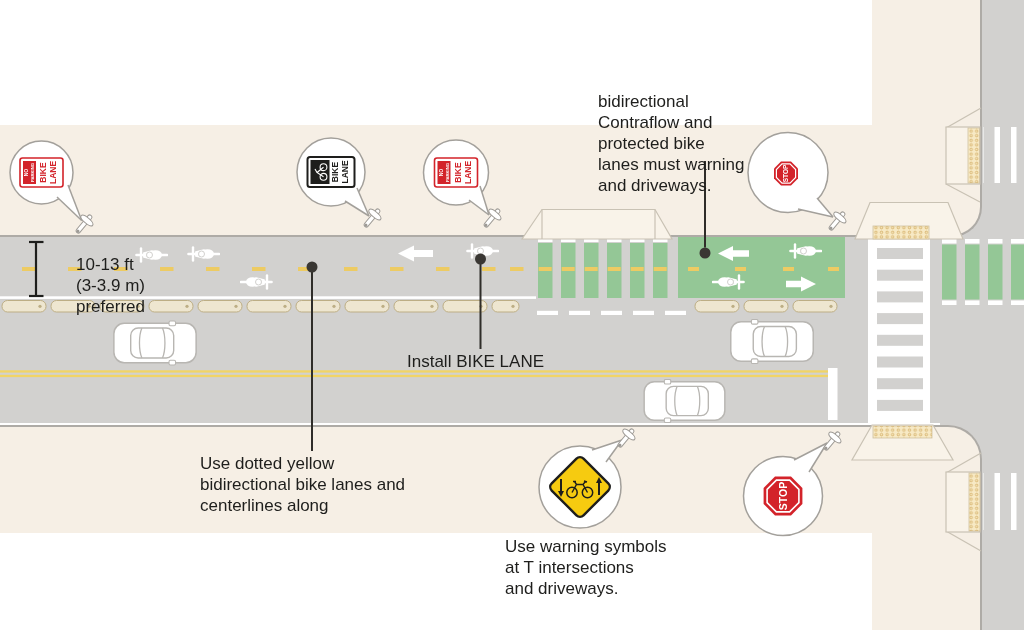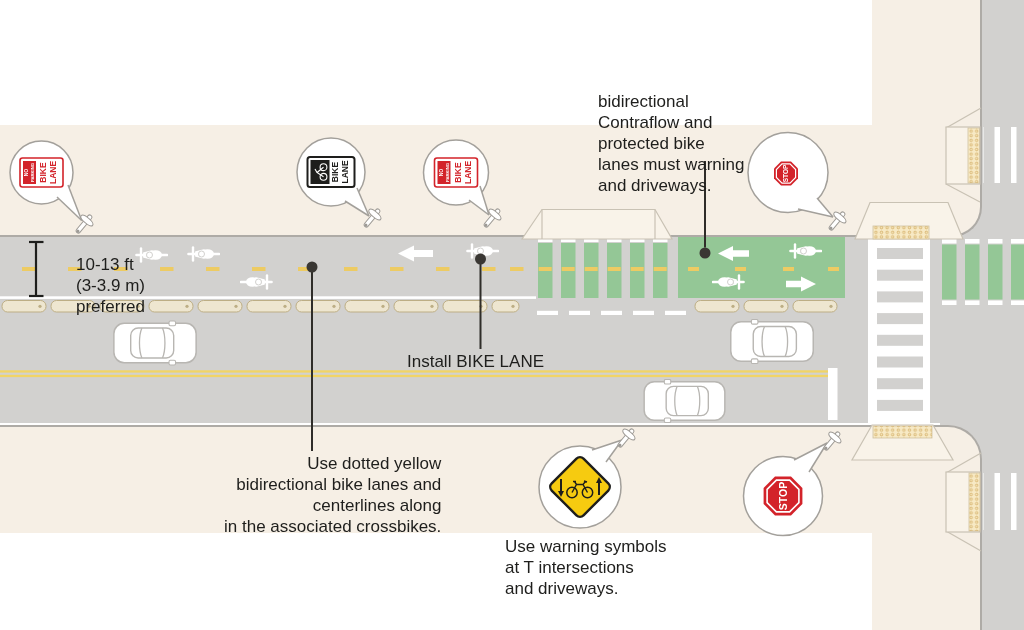--- a/index.html
+++ b/index.html
@@ -397,25 +397,24 @@
     <div>Contraflow and</div>
     <div>protected bike</div>
     <div>lanes must warning</div>
     <div>and driveways.</div>
   </div>
 
   <div class="txt" style="left:407px;top:351px;">
     <div>Install BIKE LANE</div>
   </div>
 
-  <div class="txt" style="left:224px;top:453px;text-align:right;">
+  <div class="txt" style="left:200px;top:453px;">
     <div>Use dotted yellow</div>
     <div>bidirectional bike lanes and</div>
     <div>centerlines along</div>
-    <div>in the associated crossbikes.</div>
   </div>
 
   <div class="txt" style="left:505px;top:536px;">
     <div>Use warning symbols</div>
     <div>at T intersections</div>
     <div>and driveways.</div>
   </div>
 
 </div>
 

